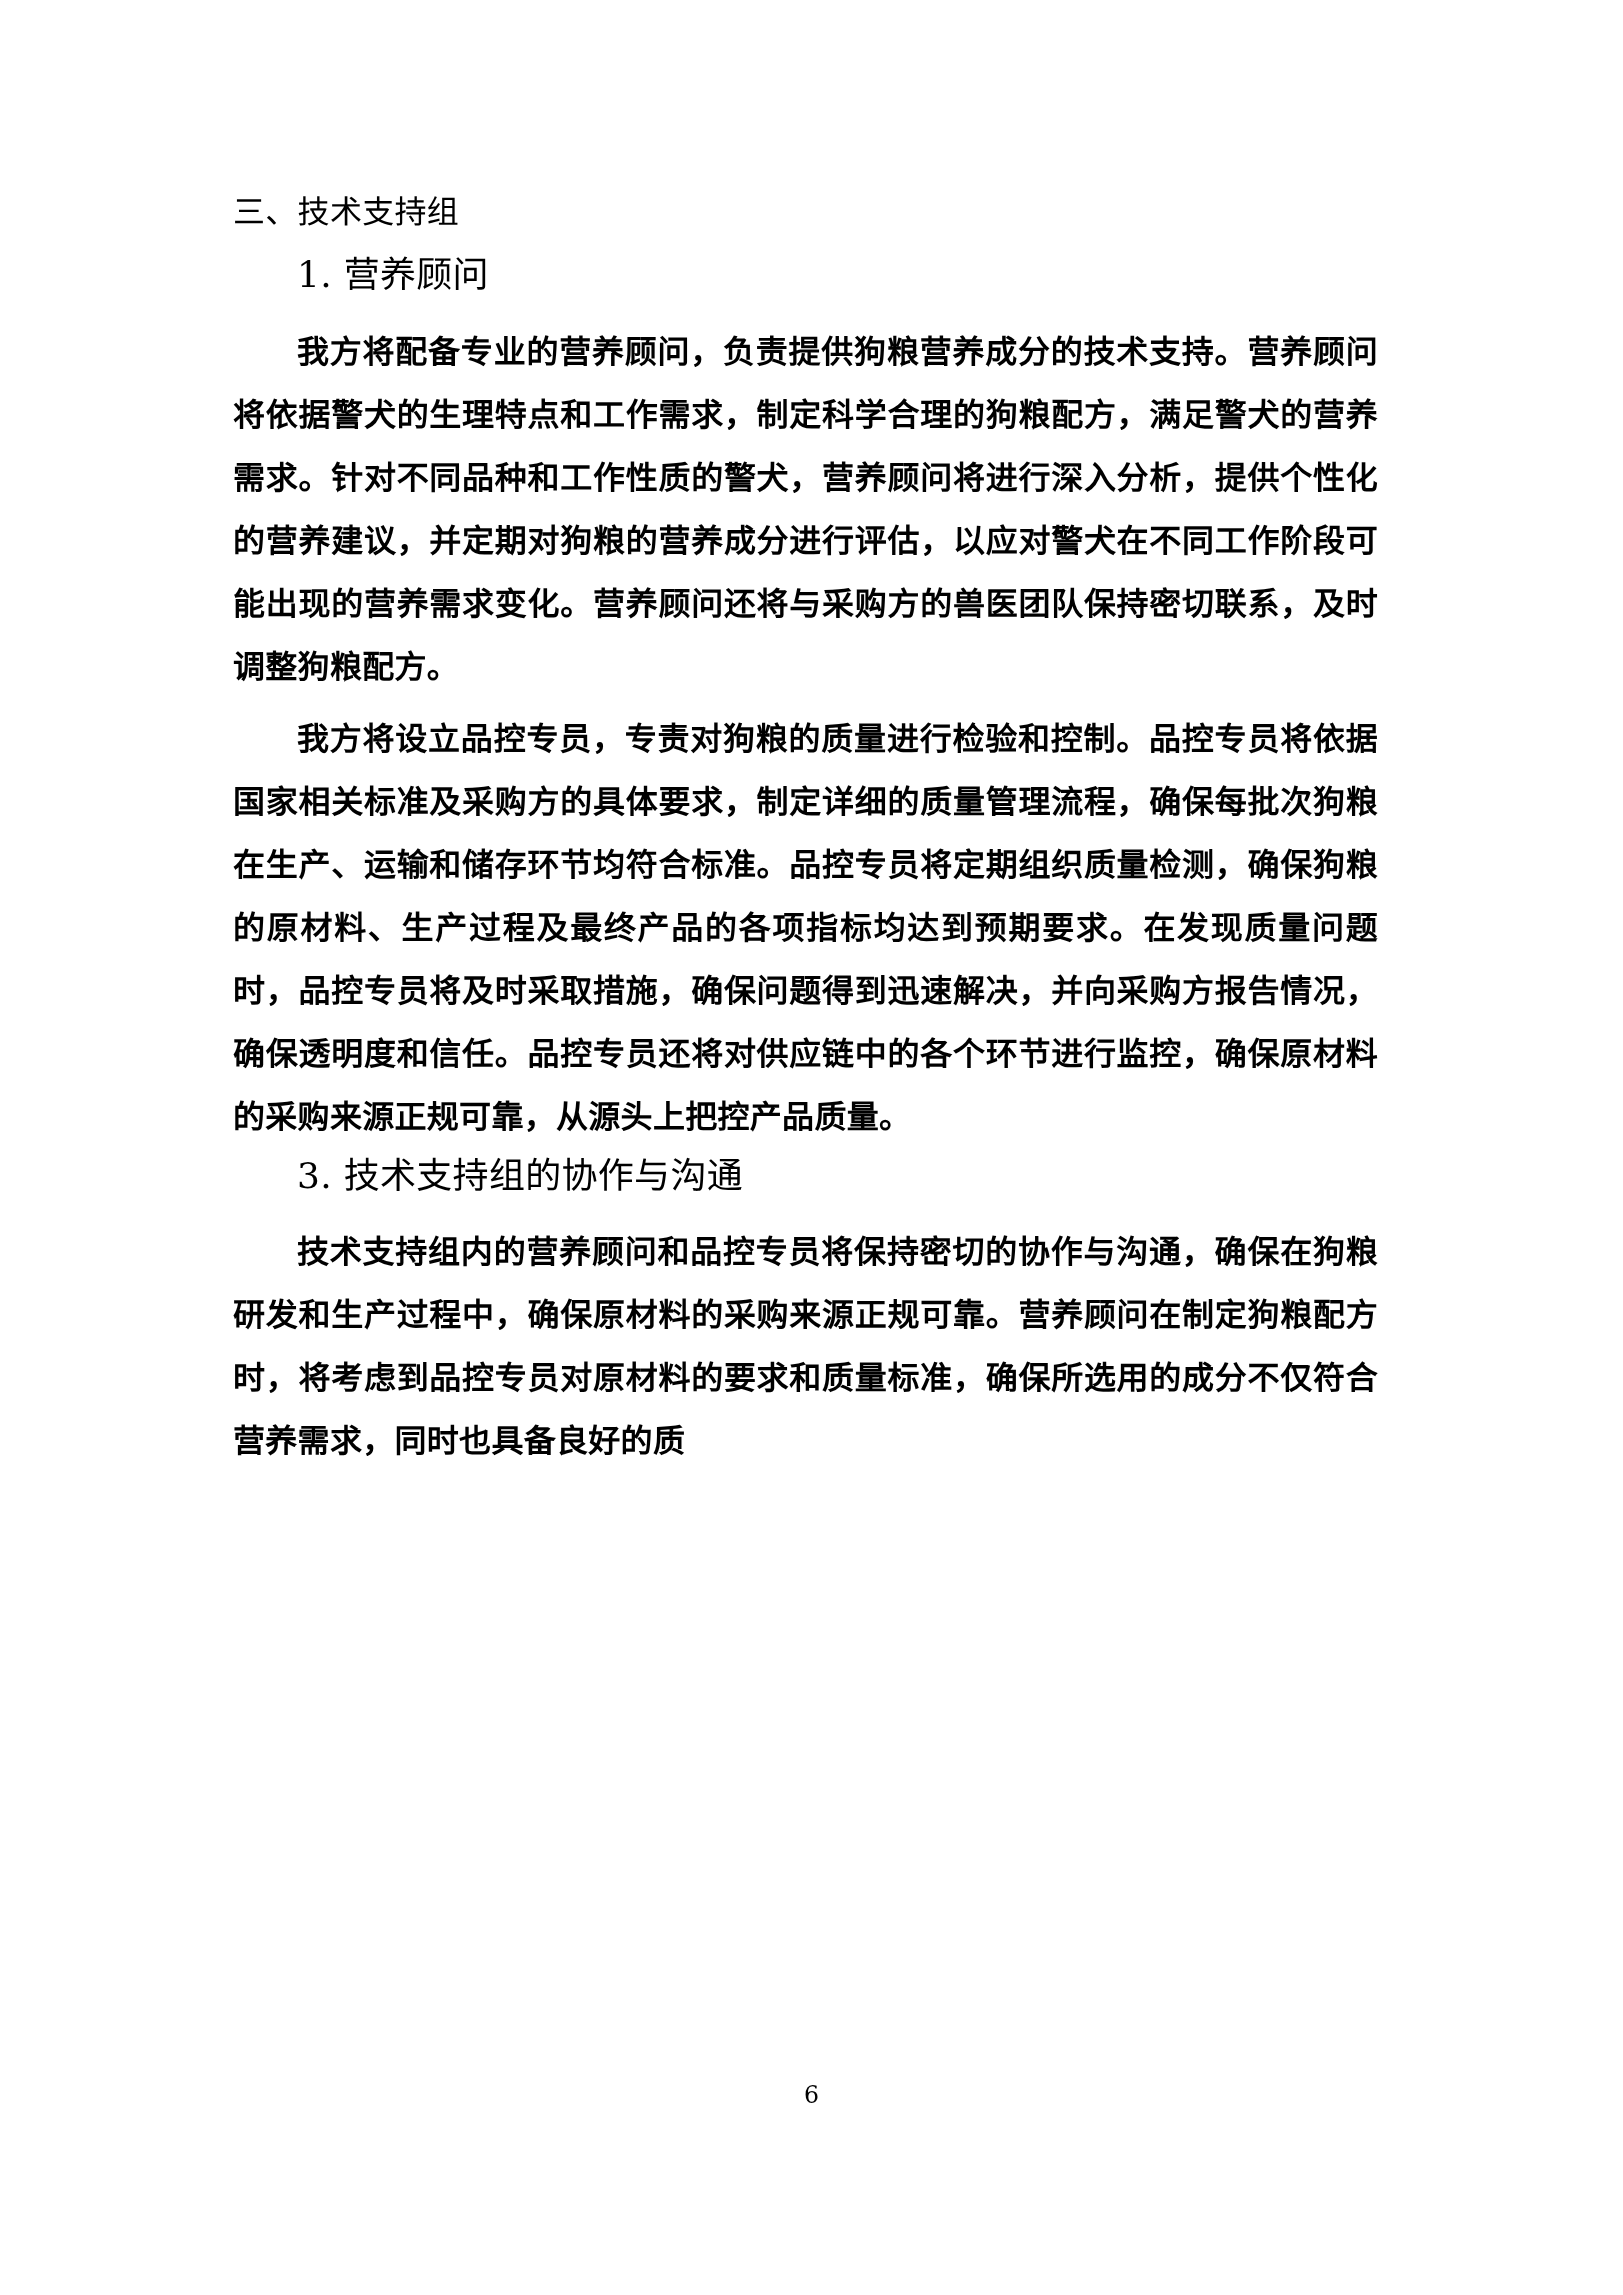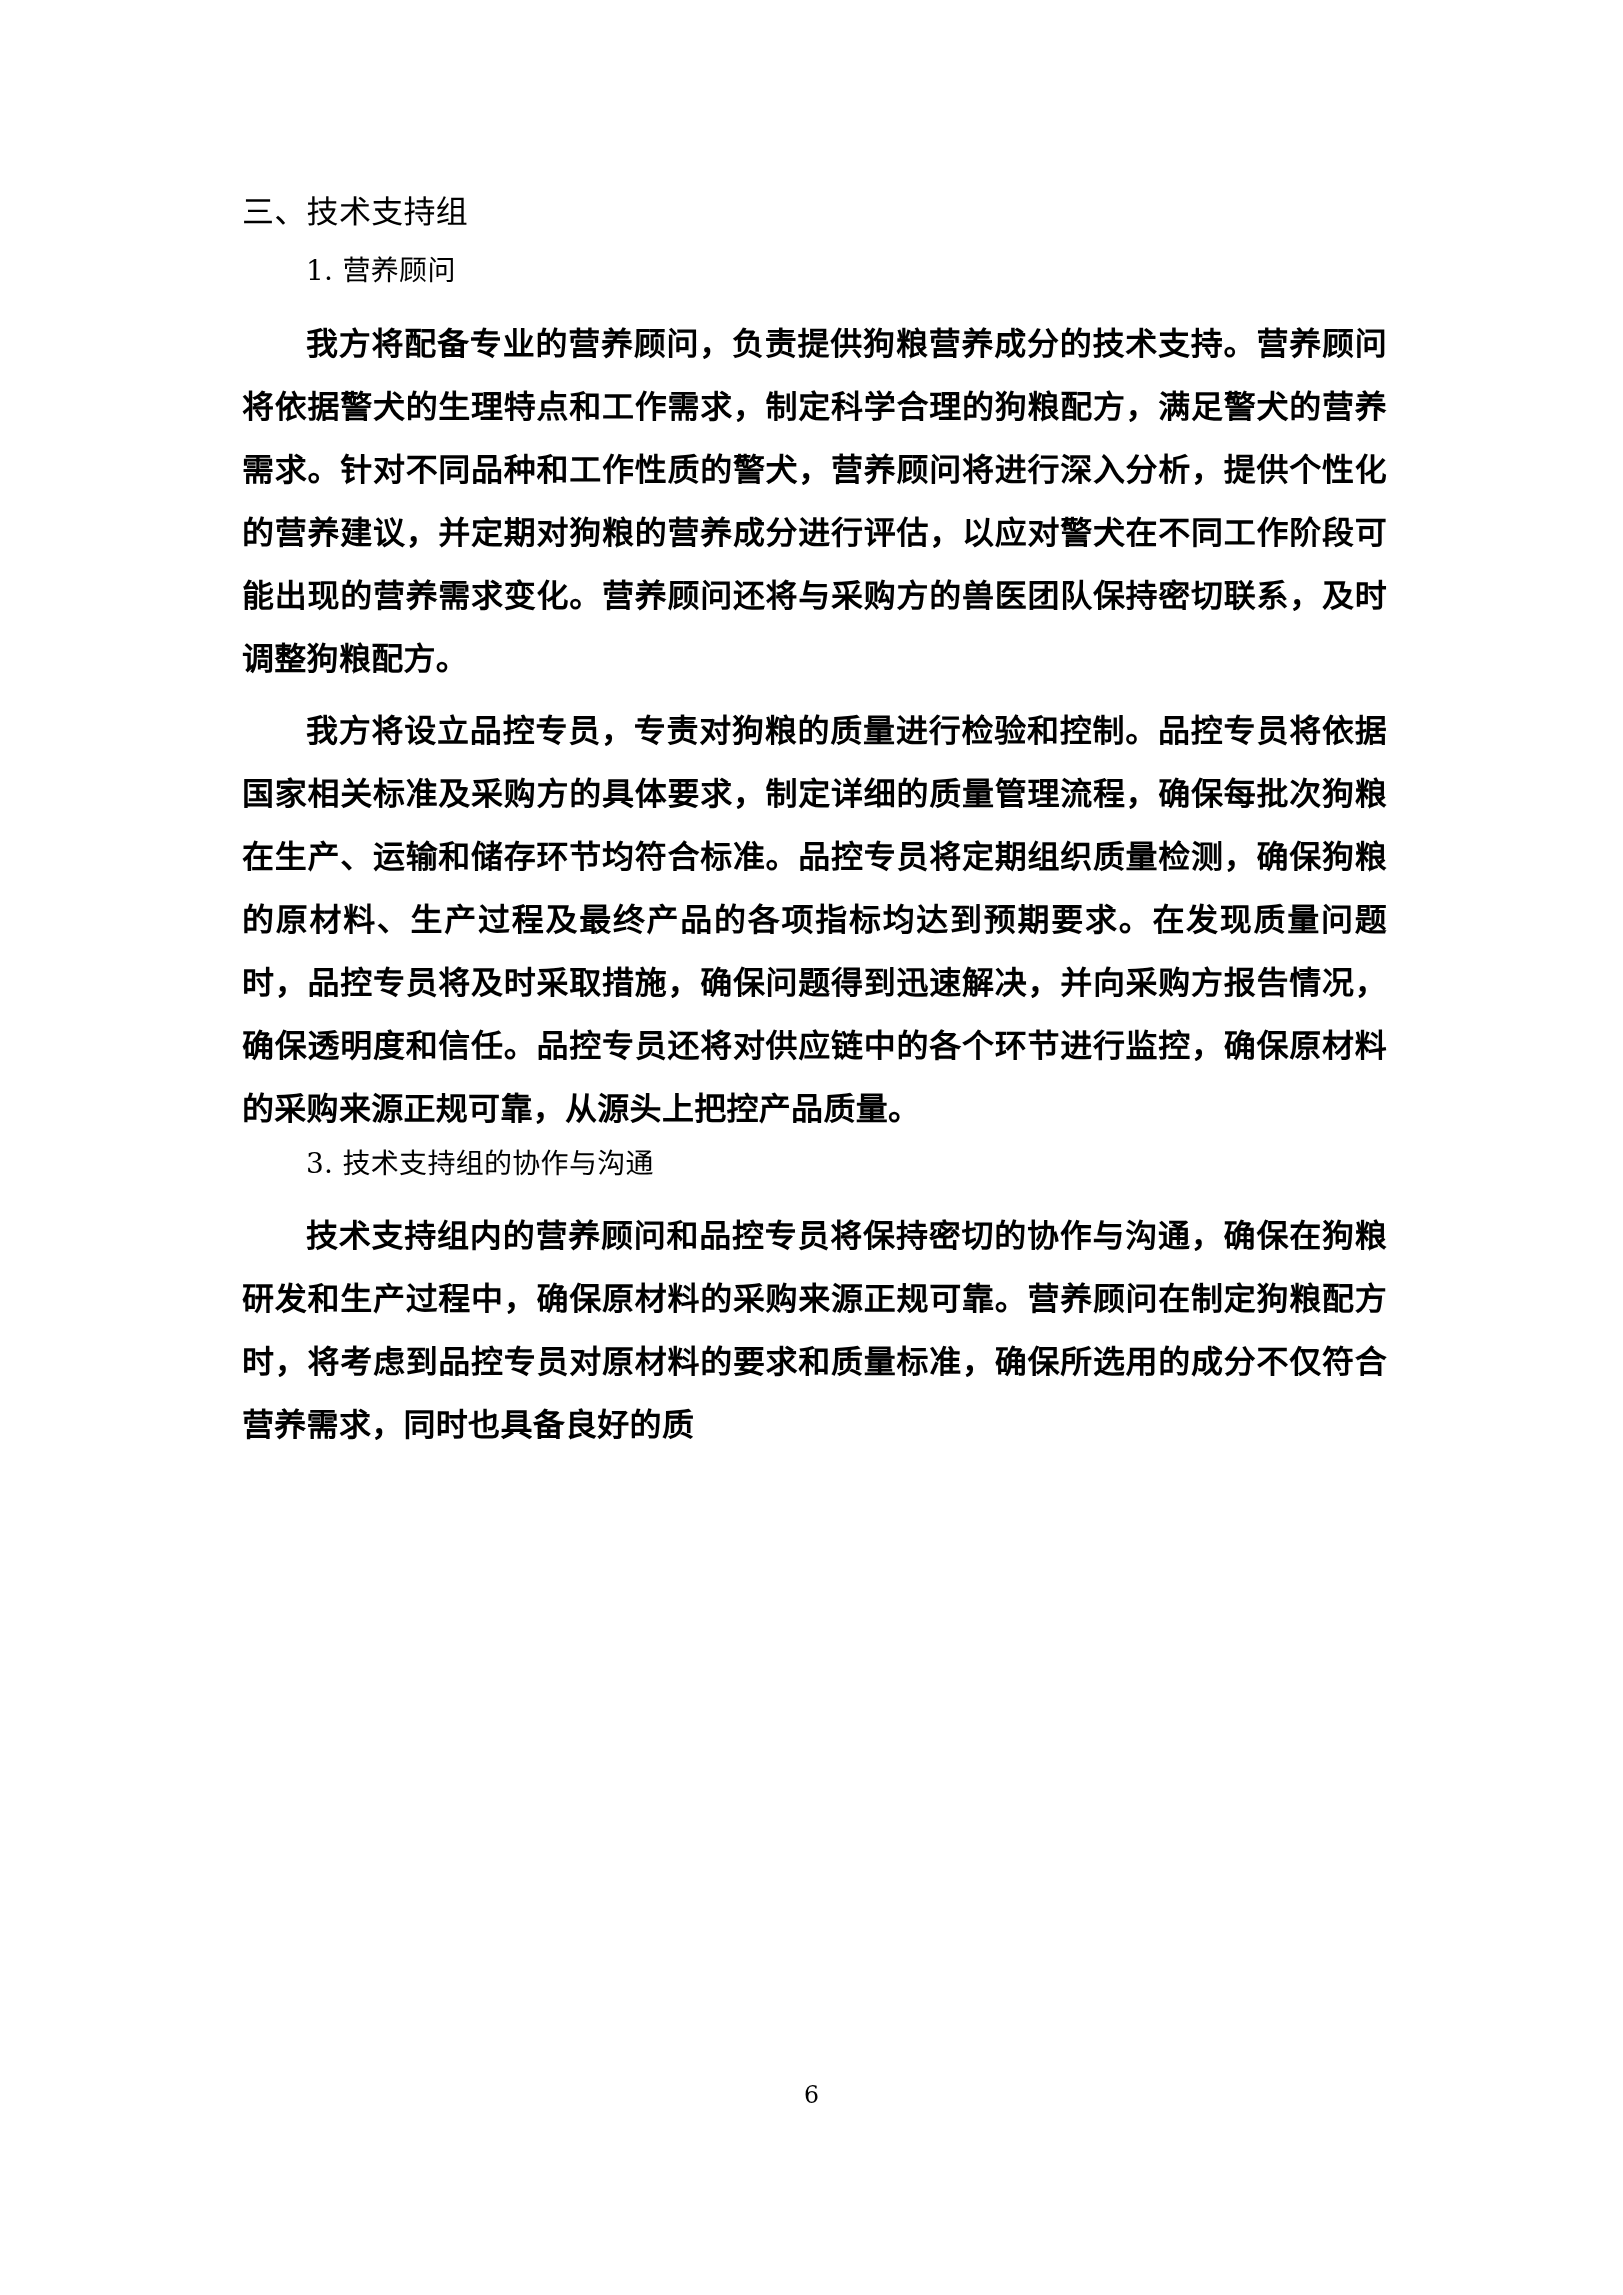--- a/index.html
+++ b/index.html
@@ -13,32 +13,32 @@
     width: 1623px;
     height: 2295px;
     background: #ffffff;
     margin: 0 auto;
     box-sizing: border-box;
     font-family: "DejaVu Serif", "Liberation Serif", serif;
     color: #000000;
   }
   .content {
     position: absolute;
-    left: 242px;
+    left: 233px;
     top: 196px;
     width: 1145px;
   }
   .heading {
     font-size: 32px;
     line-height: 1.0;
     margin: 0 0 29px 0;
     letter-spacing: 0.3px;
   }
   .subheading {
-    font-size: 28px;
+    font-size: 36px;
     line-height: 1.0;
     margin: 0 0 27.5px 0;
     text-indent: 64px;
     letter-spacing: 0.3px;
   }
   .para {
     font-size: 32px;
     line-height: 63px;
     margin: 0 0 9.2px 0;
     text-indent: 64px;

